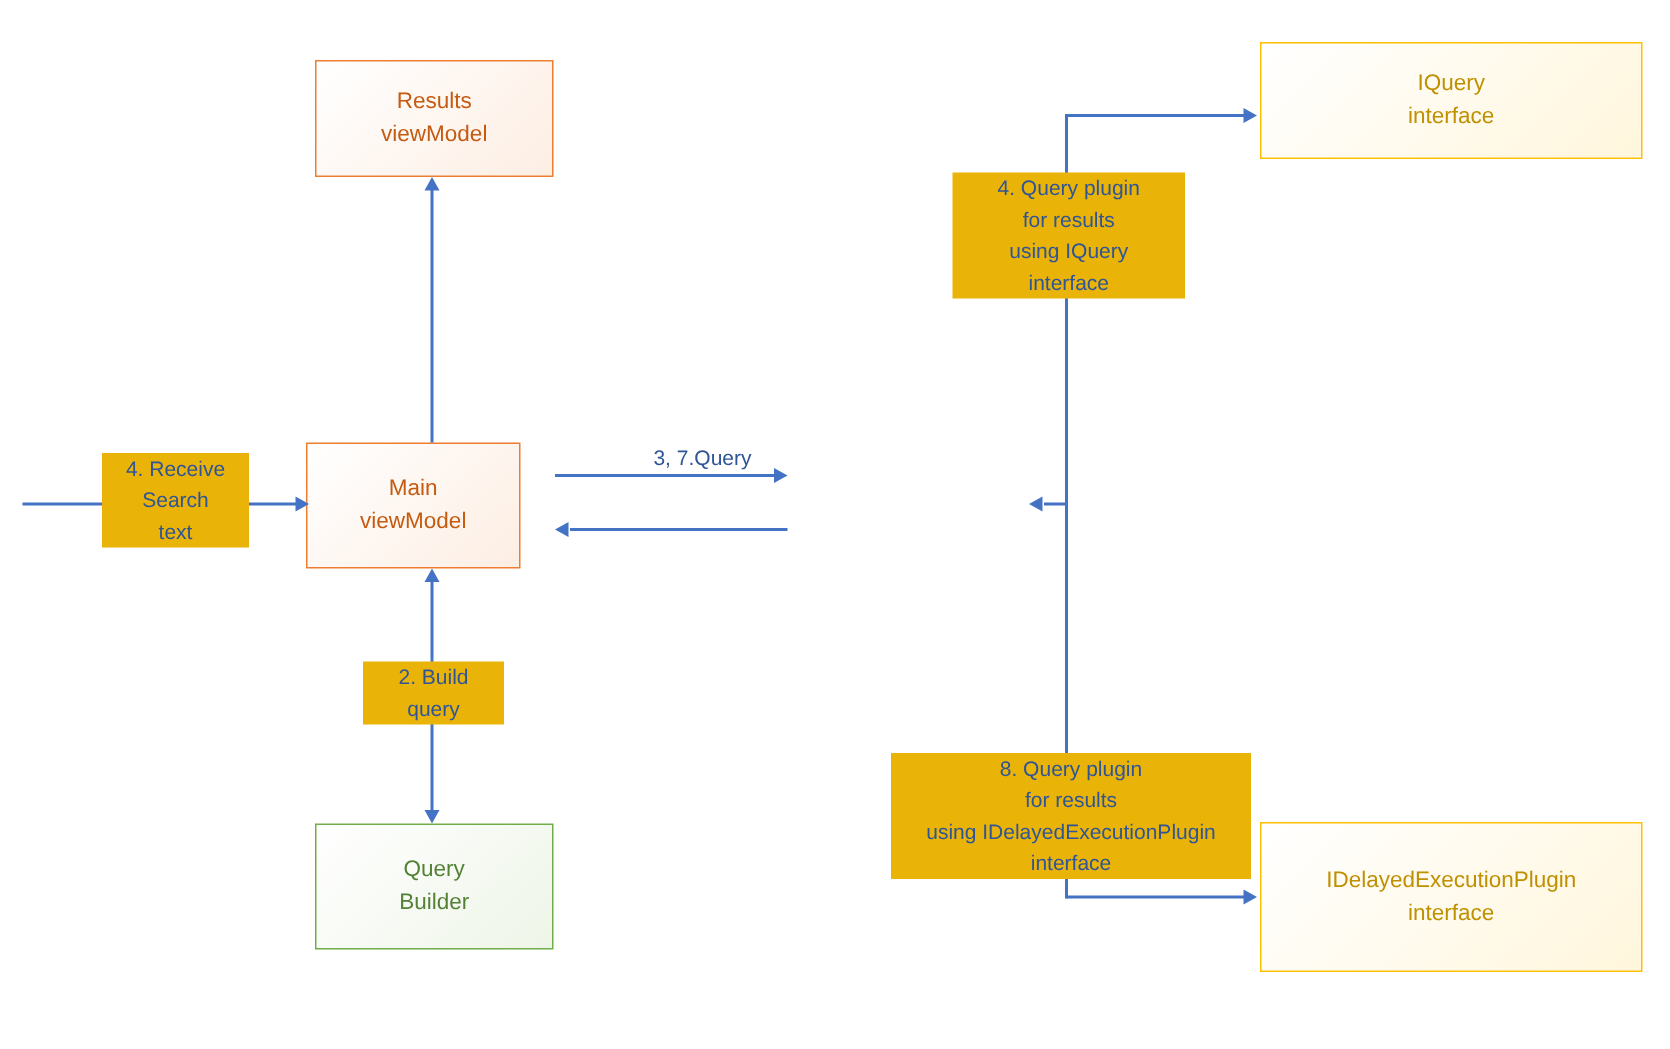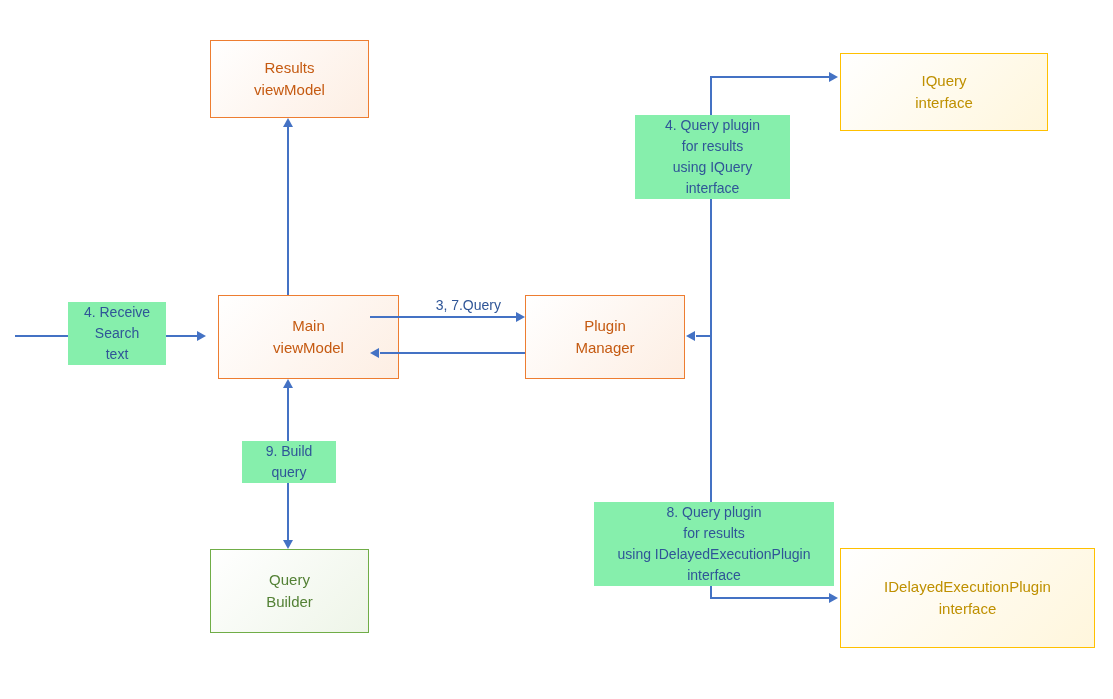--- a/index.html
+++ b/index.html
@@ -31,49 +31,45 @@
   .vline { position:absolute; width:2px; background:var(--connector, #4472C4); }
 
   .arrow { position:absolute; width:0; height:0; }
   .arrow.right { border-top:5px solid transparent; border-bottom:5px solid transparent; border-left:9px solid var(--connector, #4472C4); }
   .arrow.left  { border-top:5px solid transparent; border-bottom:5px solid transparent; border-right:9px solid var(--connector, #4472C4); }
   .arrow.up    { border-left:5px solid transparent; border-right:5px solid transparent; border-bottom:9px solid var(--connector, #4472C4); }
   .arrow.down  { border-left:5px solid transparent; border-right:5px solid transparent; border-top:9px solid var(--connector, #4472C4); }
 
   .clabel {
     position:absolute; color:var(--label-text, #2F5597);
-    font-size:14px; line-height:21px; text-align:center; background:#86efac;
+    font-size:14px; line-height:21px; text-align:center; background:#eab308;
   }
   .clabel.nobg { background:transparent; }
   .clabel span { display:block; }
 </style>
 </head>
 <body>
 
 <div class="canvas">
 
   <div class="node orange" style="left:210px; top:40px; width:159px; height:78px;">
     <span>Results</span>
     <span>viewModel</span>
   </div>
 
-  <div class="node gold" style="left:840px; top:53px; width:208px; height:78px;">
+  <div class="node gold" style="left:840px; top:28px; width:255px; height:78px;">
     <span>IQuery</span>
     <span>interface</span>
   </div>
 
-  <div class="node orange" style="left:218px; top:295px; width:181px; height:84px;">
+  <div class="node orange" style="left:204px; top:295px; width:143px; height:84px;">
     <span>Main</span>
     <span>viewModel</span>
   </div>
 
-  <div class="node orange" style="left:525px; top:295px; width:160px; height:84px;">
-    <span>Plugin</span>
-    <span>Manager</span>
-  </div>
 
   <div class="node green" style="left:210px; top:549px; width:159px; height:84px;">
     <span>Query</span>
     <span>Builder</span>
   </div>
 
   <div class="node gold" style="left:840px; top:548px; width:255px; height:100px;">
     <span>IDelayedExecutionPlugin</span>
     <span>interface</span>
   </div>
@@ -103,21 +99,21 @@
   <div class="arrow right" style="left:829px; top:593px;"></div>
 
   <div class="clabel" style="left:68px; top:302px; width:98px;">
     <span>4. Receive</span>
     <span>Search</span>
     <span>text</span>
   </div>
 
 
   <div class="clabel" style="left:242px; top:441px; width:94px;">
-    <span>9. Build</span>
+    <span>2. Build</span>
     <span>query</span>
   </div>
 
   <div class="clabel nobg" style="left:393px; top:295px; width:108px;text-align:right;">
     <span>3, 7.Query</span>
   </div>
 
 
   <div class="clabel" style="left:635px; top:115px; width:155px;">
     <span>4. Query plugin</span>

